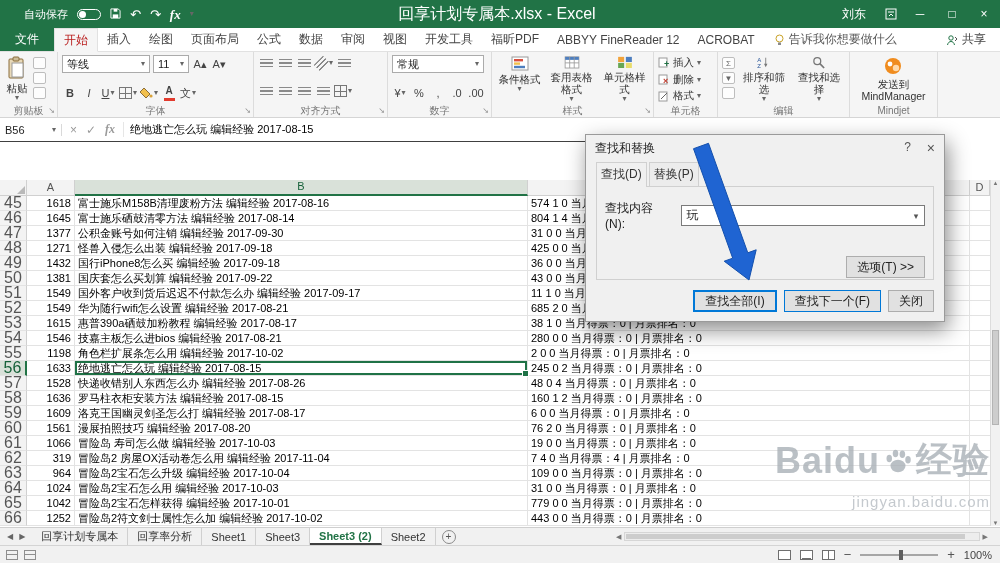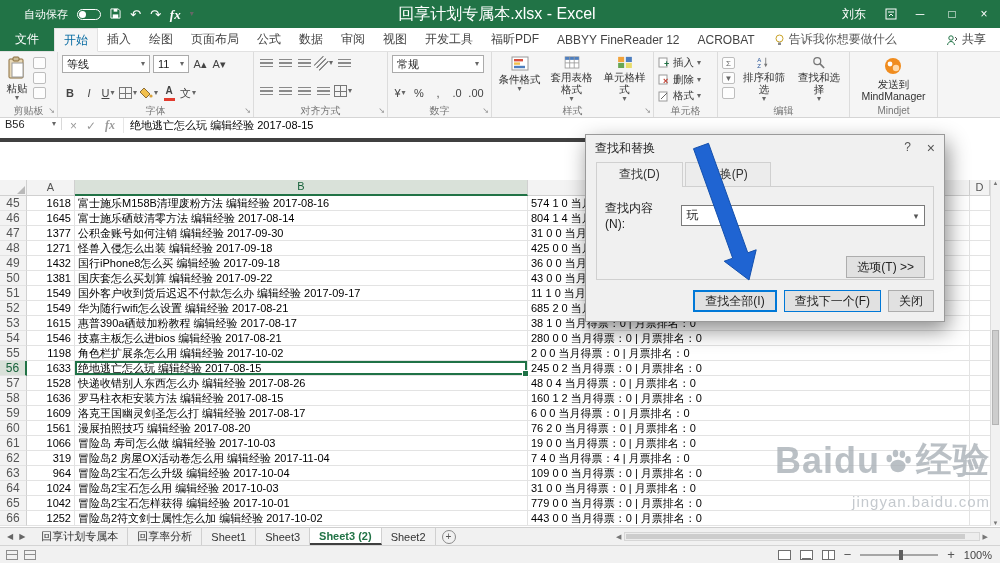--- a/index.html
+++ b/index.html
@@ -19,21 +19,21 @@
   .winright{margin-left:auto;display:flex;align-items:center;height:100%}
   .user{padding:0 12px;font-size:12px}
   .wbtn{width:32px;height:100%;display:flex;align-items:center;justify-content:center;font-size:12px}
   .ribopt{width:26px;text-align:center}
 
   
   .tabrow{position:absolute;top:28px;left:0;width:1000px;height:24px;background:#fff;
           display:flex;align-items:stretch;border-bottom:1px solid #e1e1e1;font-size:12px}
   .filetab{background:#217346;color:#fff;display:flex;align-items:center;padding:0 15px}
   .rtab{display:flex;align-items:center;padding:0 9px;color:#444;white-space:nowrap}
-  .rtab.active{background:#f5f5f5;border:1px solid #e1e1e1;border-bottom:1px solid #f5f5f5;color:#0369a1;margin-bottom:-1px}
+  .rtab.active{background:#f5f5f5;border:1px solid #e1e1e1;border-bottom:1px solid #f5f5f5;color:#b91c1c;margin-bottom:-1px}
   .tellme{display:flex;align-items:center;gap:4px;color:#595959;margin-left:10px;white-space:nowrap}
   .share{display:flex;align-items:center;gap:4px;color:#444;margin-left:auto;padding-right:14px;white-space:nowrap}
 
   
   .ribbon{position:absolute;top:52px;left:0;width:1000px;height:66px;background:#f5f5f5;
           border-bottom:1px solid #d5d5d5;display:flex;align-items:stretch}
   .rgroup{position:relative;border-right:1px solid #dcdcdc;padding:3px 4px 13px;flex:none;display:flex;gap:3px}
   .glabel{position:absolute;bottom:0;left:0;right:0;text-align:center;font-size:10px;color:#777;line-height:12px}
   .launcher{position:absolute;right:2px;bottom:1px;font-size:8px;color:#909090;line-height:10px}
   .bigbtn{display:flex;flex-direction:column;align-items:center;justify-content:flex-start;
@@ -53,37 +53,37 @@
   .bars{width:13px;height:9px;background:repeating-linear-gradient(#8a8a8a 0 1.5px,transparent 1.5px 3.5px)}
   .gridic{width:13px;height:12px;border:1px solid #777;
           background:linear-gradient(#777,#777) center/100% 1px no-repeat,
                      linear-gradient(#777,#777) center/1px 100% no-repeat}
   .acolor{display:flex;flex-direction:column;align-items:center;font-weight:bold;font-size:10px;line-height:1}
   .acolor i{width:11px;height:3px;background:#e23b2e;margin-top:1px}
   .stackbtn{display:flex;align-items:center;gap:3px;font-size:10.5px;color:#333;height:16px}
 
   
   .fbar{position:absolute;top:118px;left:0;width:868px;height:24px;background:#fff;
-        border-bottom:4px solid #404040;display:flex;align-items:flex-start}
+        border-bottom:1px solid #404040;display:flex;align-items:center}
   .namebox{width:62px;border-right:1px solid #d9d9d9;display:flex;align-items:center;
            justify-content:space-between;padding:0 5px;font-size:11px}
   .fbtns{display:flex;align-items:center;gap:9px;padding:0 8px;color:#9a9a9a;border-right:1px solid #e6e6e6}
   .fxtext{flex:1;display:flex;align-items:center;padding-left:6px;font-size:11px;color:#000;white-space:nowrap;overflow:hidden}
 
   
   .grid{position:absolute;top:180px;left:0;width:990px}
   .chead{display:flex;height:16px}
   .corner{width:27px;background:#f3f3f3;border-right:1px solid #d0d0d0;border-bottom:1px solid #d0d0d0;position:relative;flex:none}
   .corner::after{content:"";position:absolute;right:1px;bottom:1px;border-left:8px solid transparent;border-bottom:8px solid #b9b9b9}
   .hdr{height:16px;line-height:15px;text-align:center;font-size:11px;color:#555;background:#f3f3f3;
        border-right:1px solid #d0d0d0;border-bottom:1px solid #d0d0d0;flex:none}
   .hdr.hl-col{background:#d9e1d9;color:#17613a;border-bottom:2px solid #217346;line-height:13px}
   .grow{display:flex;height:15px;flex:none}
   .gut{width:27px;background:#f3f3f3;border-right:1px solid #d0d0d0;border-bottom:1px solid #e3e3e3;
-       text-align:center;font-size:12px;color:#555;line-height:14px;flex:none}
+       text-align:center;font-size:16px;color:#555;line-height:14px;flex:none}
   .gut.hl-row{background:#d9e1d9;color:#17613a;border-right:2px solid #217346}
   .cell{border-right:1px solid #e3e3e3;border-bottom:1px solid #e3e3e3;font-size:11px;line-height:14px;
         padding:0 3px;white-space:nowrap;overflow:hidden;flex:none;color:#000}
   .ca{width:48px;text-align:right}
   .cb{width:453px}
   .cc{width:442px}
   .cd{width:20px;border-right:none}
   .selcell{box-shadow:inset 0 0 0 2px #1f7246;position:relative;overflow:visible;z-index:2;background:#fff}
   .selcell::after{content:"";position:absolute;right:-2px;bottom:-2px;width:5px;height:5px;background:#1f7246;border:1px solid #fff}
 
@@ -120,21 +120,21 @@
   .zthumb{position:absolute;left:50%;top:-4px;width:4px;height:10px;background:#5f5f5f}
   .zsym{font-size:13px;color:#555;line-height:1}
 
   
   .dialog{position:absolute;left:585px;top:134px;width:360px;height:188px;background:#f0f0f0;
           border:1px solid #9a9a9a;box-shadow:3px 8px 20px rgba(0,0,0,.45);z-index:20;font-size:12px}
   .dtitle{height:26px;display:flex;align-items:center;padding:0 9px;color:#222}
   .dtitle .sp{margin-left:auto;display:flex;gap:16px;color:#555}
   .dhelp{font-size:12px}.dclose{font-size:14px}
   .dtabs{display:flex;margin:1px 0 0 10px;position:relative;z-index:2}
-  .dtab{padding:3px 22px;border:1px solid #d0d0d0;border-bottom:none;background:#ececec;color:#333;margin-right:2px}
+  .dtab{padding:3px 4px;border:1px solid #d0d0d0;border-bottom:none;background:#ececec;color:#333;margin-right:2px}
   .dtab.active{background:#f0f0f0;padding-bottom:4px;margin-bottom:-1px}
   .dpage{border:1px solid #d0d0d0;margin:0 10px;height:94px;position:relative;background:#f0f0f0}
   .findrow{display:flex;align-items:center;gap:8px;padding:13px 8px 0}
   .dcombo{width:246px;height:21px;background:#fff;border:1px solid #7a7a7a;display:flex;align-items:center;
           justify-content:space-between;padding-left:5px}
   .dcombo .car{width:16px;text-align:center;color:#555;font-size:9px}
   .optrow{position:absolute;right:8px;bottom:1px}
   .winbtn{background:#e1e1e1;border:1px solid #adadad;height:22px;padding:0 10px;font-size:12px;
           font-family:inherit;color:#222}
   .winbtn.bfocus{border:2px solid #0078d7}

